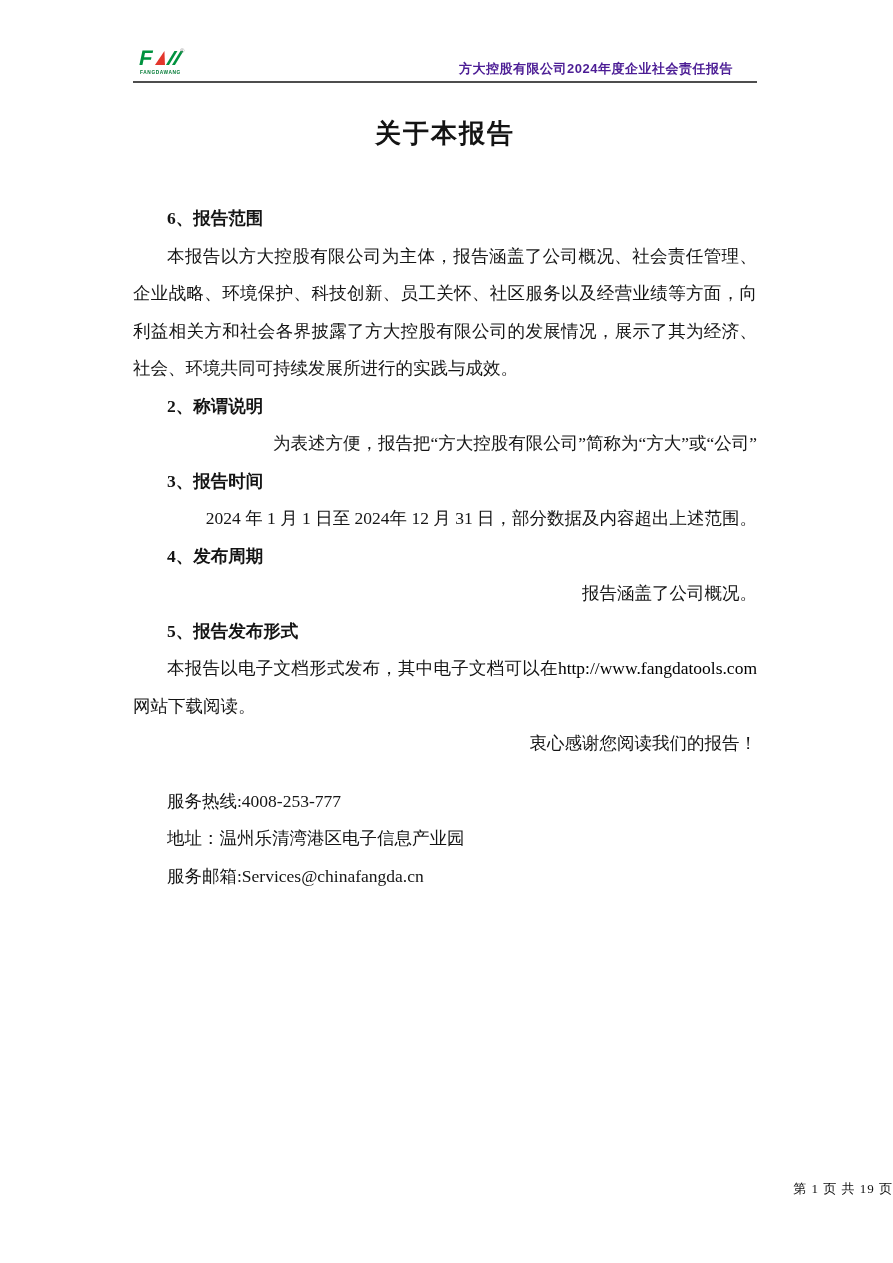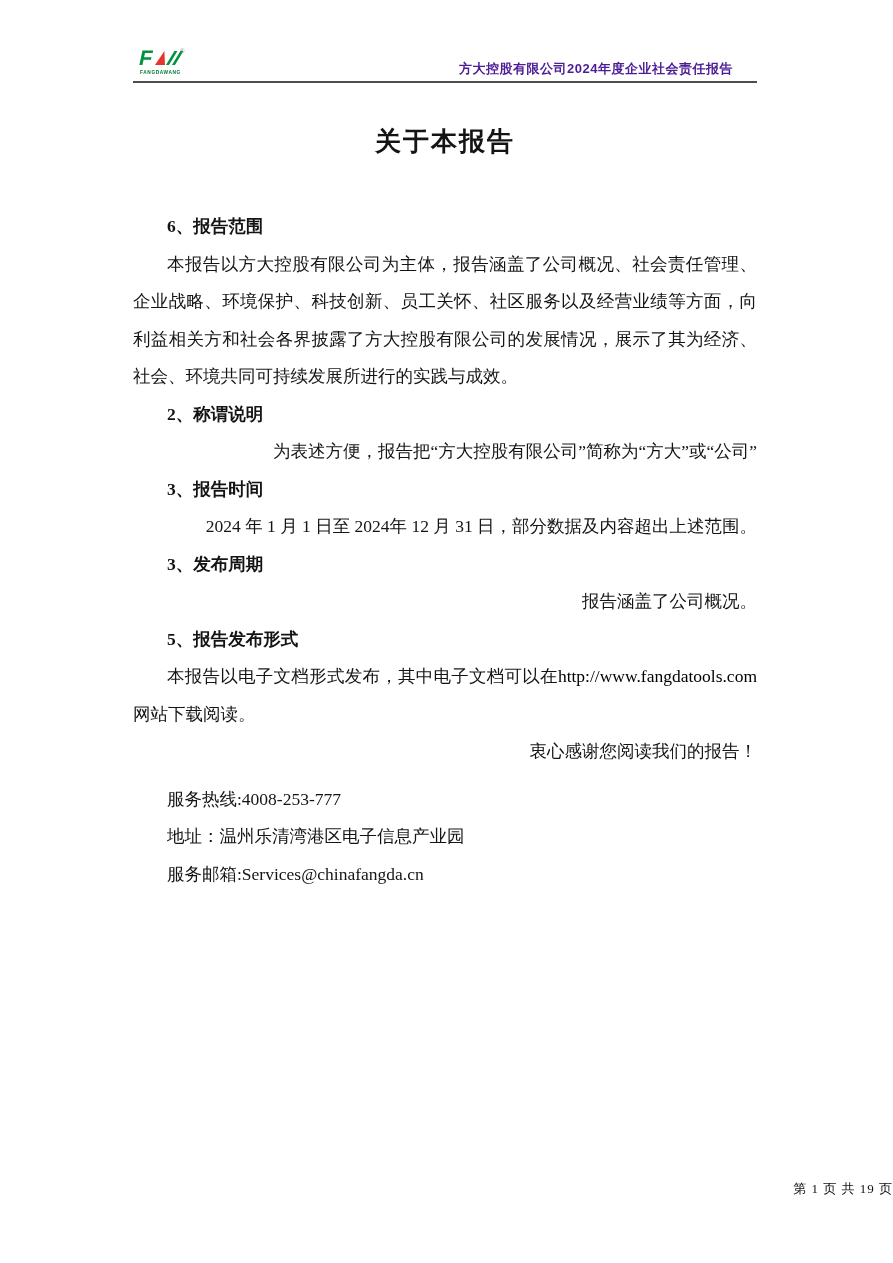--- a/index.html
+++ b/index.html
@@ -23,38 +23,38 @@
   }
   .logo { display:block; }
   .doc-title {
     font-family:"Liberation Sans","DejaVu Sans",sans-serif;
     font-weight:bold; font-size:13px; letter-spacing:0.5px;
     padding-right:24px; white-space:nowrap; color:#4c1d95;
   }
 
   
   .content {
-    position:absolute; left:133px; top:122px; width:624px;
+    position:absolute; left:133px; top:114px; width:624px;
     font-size:17.5px; line-height:37.5px;
   }
   .page-title {
     font-size:26px; font-weight:bold; text-align:center;
     line-height:40px; margin:0 0 46px 0; letter-spacing:2px;
   }
   .sec-heading {
     font-size:17.5px; font-weight:bold; margin:0; text-indent:34px;
     line-height:37.5px;
   }
   .content p {
     margin:0; text-indent:34px; text-align:justify; line-height:37.5px;
   }
   .content p.short { text-align:right; }
   .doc-link { color:#000000; text-decoration:none; }
 
-  .contact { margin-top:10px; }
+  .contact { margin-top:20px; }
   .contact p { text-align:left; }
 
   
   .footer {
     position:absolute; top:1180px; left:0; width:100%;
     text-align:right; font-size:13px; letter-spacing:1px; color:#111;
   }
 </style>
 </head>
 <body>
@@ -88,21 +88,21 @@
       <div class="sec-heading">2、称谓说明</div>
       <p class="short">为表述方便，报告把“方大控股有限公司”简称为“方大”或“公司”</p>
     </div>
 
     <div>
       <div class="sec-heading">3、报告时间</div>
       <p class="short">2024 年 1 月 1 日至 2024年 12 月 31 日，部分数据及内容超出上述范围。</p>
     </div>
 
     <div>
-      <div class="sec-heading">3、发布周期</div>
+      <div class="sec-heading">4、发布周期</div>
       <p class="short">报告涵盖了公司概况。</p>
     </div>
 
     <div>
       <div class="sec-heading">5、报告发布形式</div>
       <p><span>本报告以电子文档形式发布，其中电子文档可以在</span><a class="doc-link" href="#">http://www.fangdatools.com</a><span>网站下载阅读。</span></p>
       <p class="short">衷心感谢您阅读我们的报告！</p>
     </div>
 
     <div class="contact">

